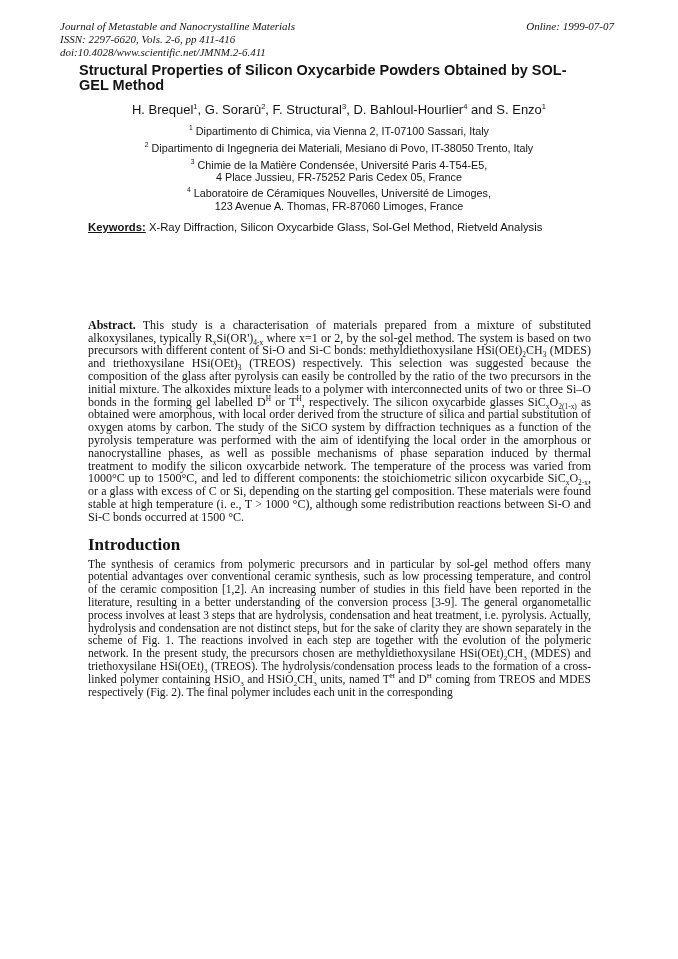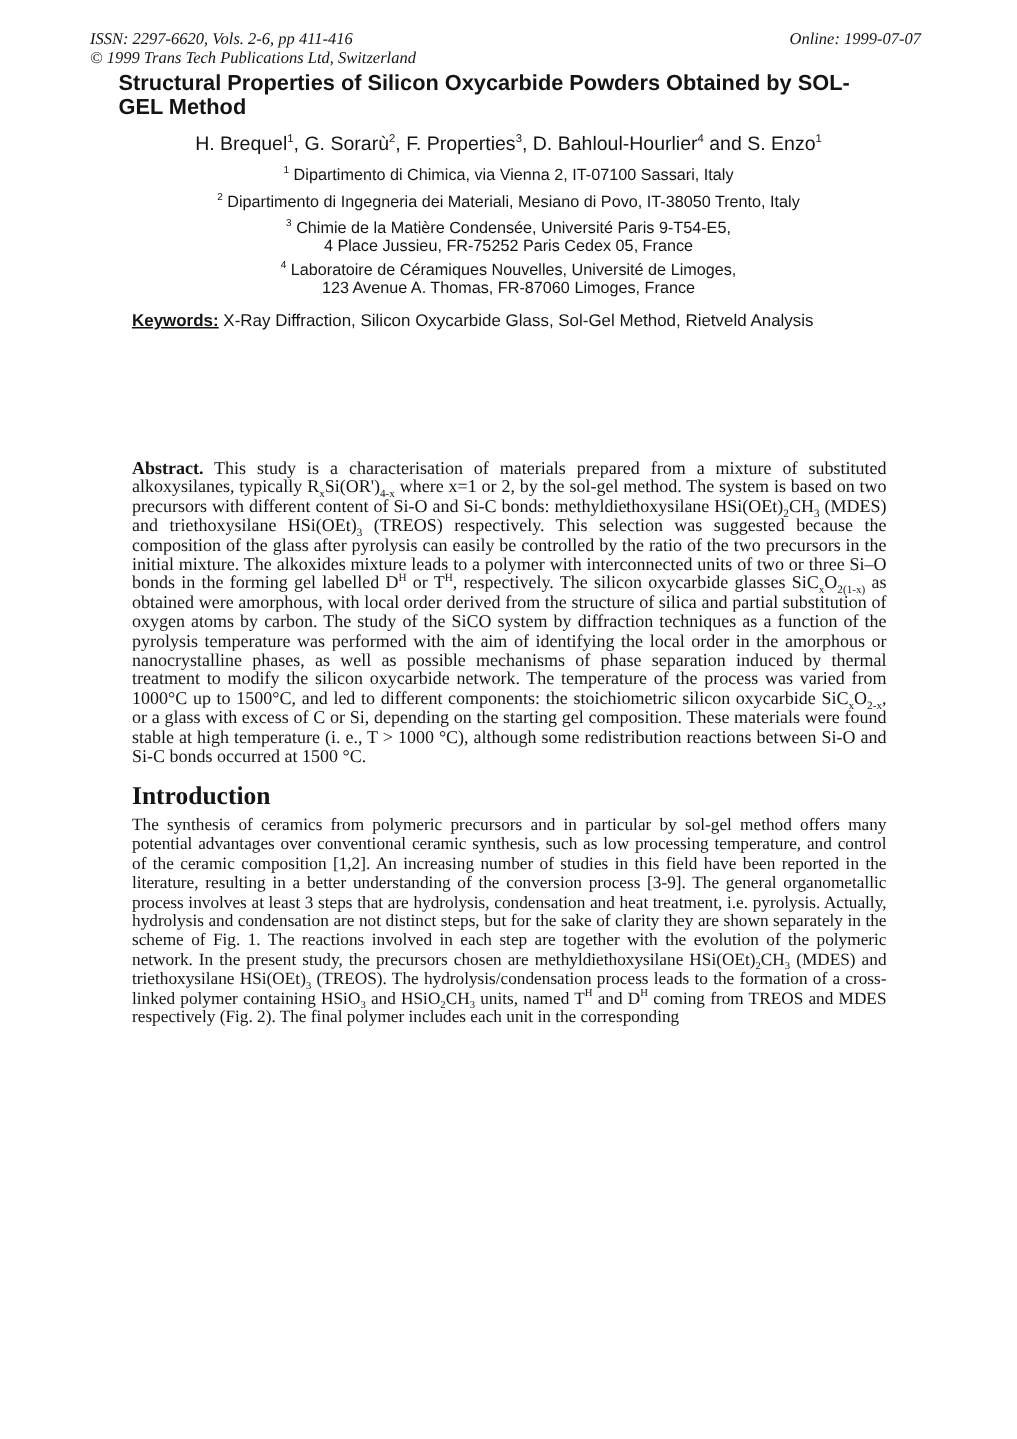--- a/index.html
+++ b/index.html
@@ -82,41 +82,42 @@
   sub { font-size: 0.62em; vertical-align: sub; line-height: 0; }
   .authors sup { font-size: 0.58em; }
 </style>
 </head>
 <body>
 
 <div class="page">
 
   <div class="hdr">
     <div class="hdr-left">
+      <div>Journal of Metastable and Nanocrystalline Materials</div>
       <div>ISSN: 2297-6620, Vols. 2-6, pp 411-416</div>
-      <div>© 1999 Trans Tech Publications Ltd, Switzerland</div>
+      <div>doi:10.4028/www.scientific.net/JMNM.2-6.411</div>
     </div>
     <div class="hdr-right">Online: 1999-07-07</div>
   </div>
 
   <div class="title">
     <div>Structural Properties of Silicon Oxycarbide Powders Obtained by SOL-</div>
     <div>GEL Method</div>
   </div>
 
-  <div class="authors"><span><span>H. Brequel</span><sup>1</sup><span>, </span></span><span><span>G. Sorarù</span><sup>2</sup><span>, </span></span><span><span>F. Properties</span><sup>3</sup><span>, </span></span><span><span>D. Bahloul-Hourlier</span><sup>4</sup><span> and </span></span><span><span>S. Enzo</span><sup>1</sup><span></span></span></div>
+  <div class="authors"><span><span>H. Brequel</span><sup>1</sup><span>, </span></span><span><span>G. Sorarù</span><sup>2</sup><span>, </span></span><span><span>F. Structural</span><sup>3</sup><span>, </span></span><span><span>D. Bahloul-Hourlier</span><sup>4</sup><span> and </span></span><span><span>S. Enzo</span><sup>1</sup><span></span></span></div>
 
   <div class="affil affil-1">
     <div><sup>1</sup> <span>Dipartimento di Chimica, via Vienna 2, IT-07100 Sassari, Italy</span></div>
   </div>
   <div class="affil affil-2">
     <div><sup>2</sup> <span>Dipartimento di Ingegneria dei Materiali, Mesiano di Povo, IT-38050 Trento, Italy</span></div>
   </div>
   <div class="affil affil-3">
-    <div><sup>3</sup> <span>Chimie de la Matière Condensée, Université Paris 9-T54-E5,</span></div>
+    <div><sup>3</sup> <span>Chimie de la Matière Condensée, Université Paris 4-T54-E5,</span></div>
     <div>4 Place Jussieu, FR-75252 Paris Cedex 05, France</div>
   </div>
   <div class="affil affil-4">
     <div><sup>4</sup> <span>Laboratoire de Céramiques Nouvelles, Université de Limoges,</span></div>
     <div>123 Avenue A. Thomas, FR-87060 Limoges, France</div>
   </div>
 
   <div class="keywords"><b>Keywords:</b><span> X-Ray Diffraction, Silicon Oxycarbide Glass, Sol-Gel Method, Rietveld Analysis</span></div>
 
   <div class="abstract"><b>Abstract.</b><span> This study is a characterisation of materials prepared from a mixture of substituted alkoxysilanes, typically R<sub>x</sub>Si(OR')<sub>4-x</sub> where x=1 or 2, by the sol-gel method. The system is based on two precursors with different content of Si-O and Si-C bonds: methyldiethoxysilane HSi(OEt)<sub>2</sub>CH<sub>3</sub> (MDES) and triethoxysilane HSi(OEt)<sub>3</sub> (TREOS) respectively. This selection was suggested because the composition of the glass after pyrolysis can easily be controlled by the ratio of the two precursors in the initial mixture. The alkoxides mixture leads to a polymer with interconnected units of two or three Si–O bonds in the forming gel labelled D<sup>H</sup> or T<sup>H</sup>, respectively. The silicon oxycarbide glasses SiC<sub>x</sub>O<sub>2(1-x)</sub> as obtained were amorphous, with local order derived from the structure of silica and partial substitution of oxygen atoms by carbon. The study of the SiCO system by diffraction techniques as a function of the pyrolysis temperature was performed with the aim of identifying the local order in the amorphous or nanocrystalline phases, as well as possible mechanisms of phase separation induced by thermal treatment to modify the silicon oxycarbide network. The temperature of the process was varied from 1000°C up to 1500°C, and led to different components: the stoichiometric silicon oxycarbide SiC<sub>x</sub>O<sub>2-x</sub>, or a glass with excess of C or Si, depending on the starting gel composition. These materials were found stable at high temperature (i. e., T &gt; 1000 °C), although some redistribution reactions between Si-O and Si-C bonds occurred at 1500 °C.</span></div>

